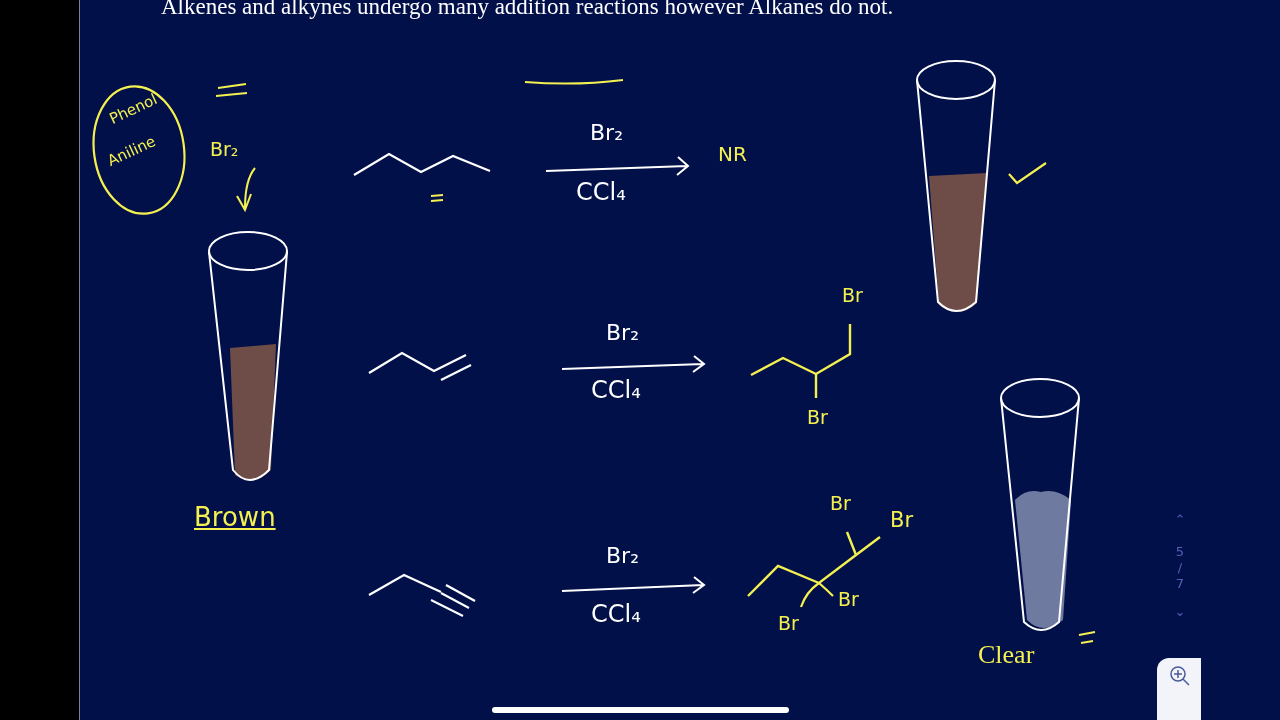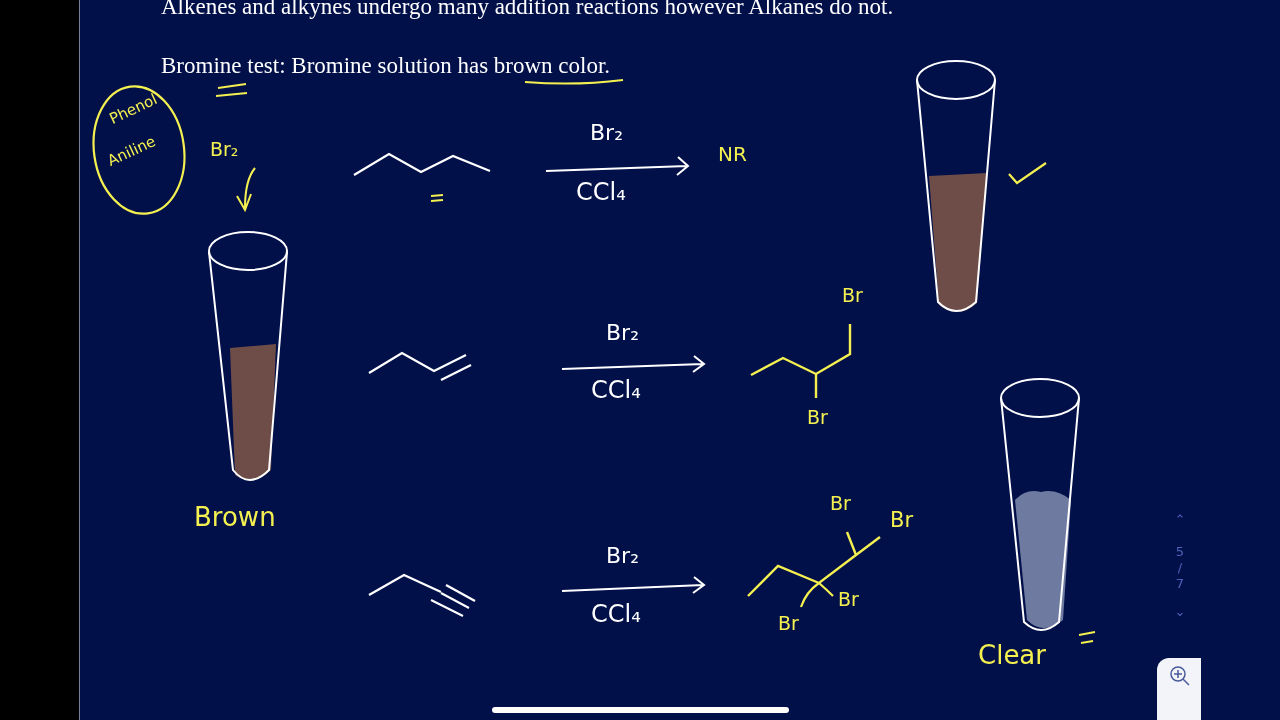--- a/index.html
+++ b/index.html
@@ -15,21 +15,20 @@
   .pager .num { display:block; line-height:16px; }
   .zoom-panel { position:absolute; left:1157px; top:658px; width:44px; height:62px; background:#f2f4fa; border-top-left-radius:12px; }
   .home-bar { position:absolute; left:492px; top:707px; width:297px; height:6px; background:#fff; border-radius:3px; }
 </style>
 </head>
 <body>
 
 <div class="page">
 
   <div class="text-line" style="left:81px; top:-6px;">Alkenes and alkynes undergo many addition reactions however Alkanes do not.</div>
-  <div class="text-line" style="left:81px; top:53px;"><span>Bromine test: Bromine solution has </span><span>brown color</span><span>.</span></div>
 
   <svg class="draw" width="1122" height="720" viewBox="79 0 1122 720">
 
     <path d="M524 82 Q575 86 622 80" stroke="#f4f050" stroke-width="2" fill="none"></path>
 
     <path d="M217 88 L245 84 M215 96 L246 93" stroke="#f4f050" stroke-width="2" fill="none"></path>
 
     <ellipse cx="138" cy="150" rx="45" ry="64" stroke="#f4f050" stroke-width="2.2" fill="none" transform="rotate(-8 138 150)"></ellipse>
 
     <path d="M254 168 Q244 180 244 208 M236 196 L244 210 L250 194" stroke="#f4f050" stroke-width="2" fill="none"></path>
@@ -64,22 +63,22 @@
 
     <path d="M1014 500 Q1025 488 1040 492 Q1055 488 1070 500 L1062 620 Q1042 636 1026 620 Z" fill="#6f7aa0"></path>
     <ellipse cx="1039" cy="398" rx="39" ry="19" stroke="#fff" stroke-width="2" fill="none"></ellipse>
     <path d="M1000 398 L1023 622 Q1040 638 1058 622 L1078 398" stroke="#fff" stroke-width="2" fill="none"></path>
     <path d="M1078 635 L1094 632 M1080 643 L1092 641" stroke="#f4f050" stroke-width="1.8"></path>
   </svg>
 
   <div class="hand yellow" style="left:28px; top:100px; font-size:15px; transform:rotate(-25deg);">Phenol</div>
   <div class="hand yellow" style="left:26px; top:142px; font-size:15px; transform:rotate(-25deg);">Aniline</div>
   <div class="hand yellow" style="left:130px; top:138px; font-size:19px;">Br₂</div>
-  <div class="hand yellow" style="left:114px; top:502px; font-size:26px;">Brown</div>
-  <div class="hand yellow" style="left:898px; top:640px; font-size:26px;">Clear</div>
+  <div class="hand yellow" style="left:114px; top:502px; font-size:26px;text-decoration:underline;">Brown</div>
+  <div class="hand yellow" style="left:898px; top:640px; font-size:26px;font-family:Liberation Serif, serif;">Clear</div>
 
   <div class="hand white" style="left:510px; top:120px; font-size:22px;">Br₂</div>
   <div class="hand white" style="left:496px; top:178px; font-size:24px;">CCl₄</div>
   <div class="hand yellow" style="left:638px; top:142px; font-size:20px;">NR</div>
 
   <div class="hand white" style="left:526px; top:320px; font-size:22px;">Br₂</div>
   <div class="hand white" style="left:511px; top:376px; font-size:24px;">CCl₄</div>
   <div class="hand yellow" style="left:762px; top:284px; font-size:19px;">Br</div>
   <div class="hand yellow" style="left:727px; top:406px; font-size:19px;">Br</div>
 

